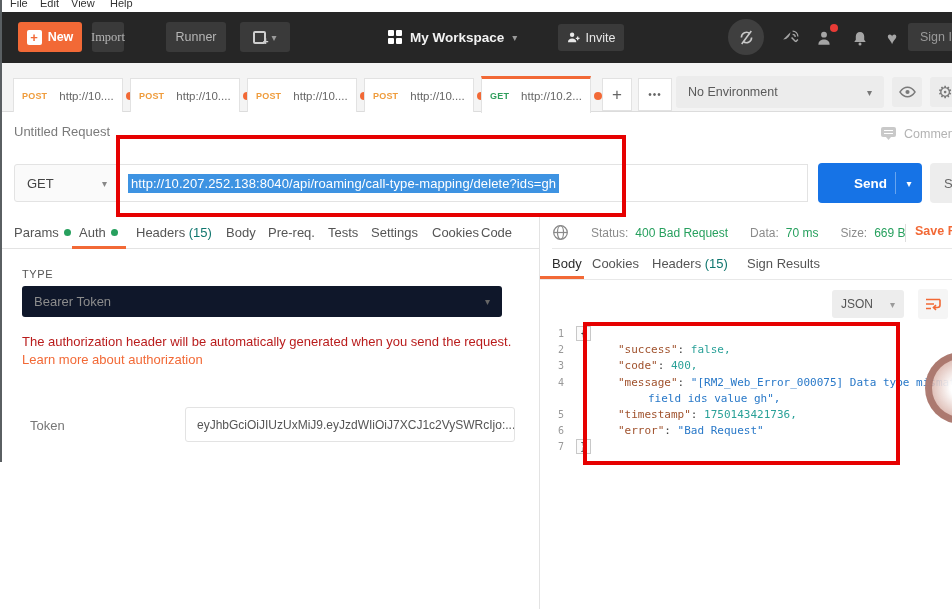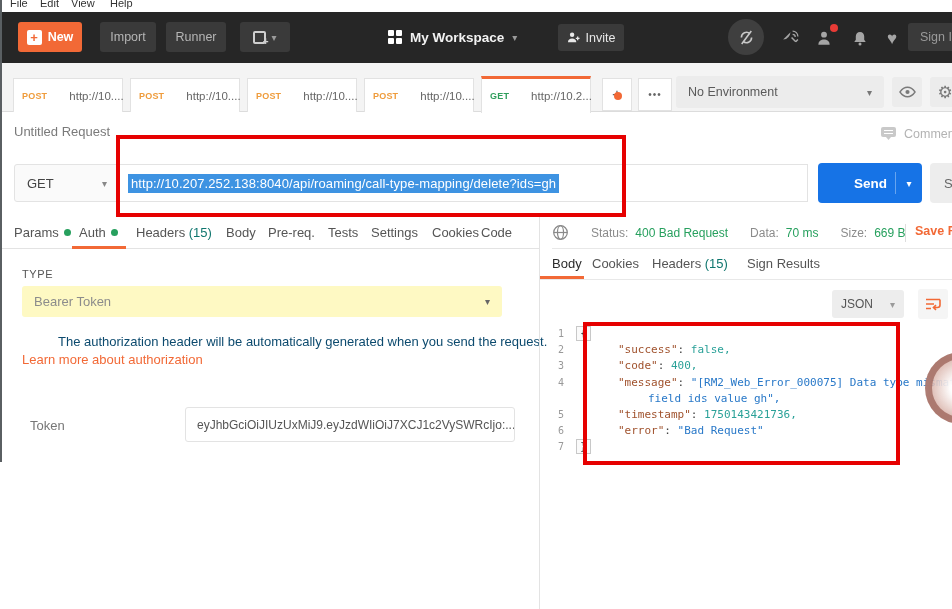--- a/index.html
+++ b/index.html
@@ -12,21 +12,21 @@
   .menubar span { position:absolute; top:-3px; font-size:11px; color:#333; }
   .left-edge { position:absolute; left:0; top:0; width:2px; height:462px; background:#5a5f62; z-index:40; }
 
   
   .topbar { position:absolute; left:0; top:12px; width:952px; height:51px; background:#262626; }
   .tb-btn { position:absolute; top:10px; height:30px; background:#3a3a3a; border-radius:3px; color:#b5b5b5;
             font-size:12.5px; display:flex; align-items:center; justify-content:center; }
   .btn-new { left:18px; width:64px; background:#f26936; color:#fff; font-weight:bold; gap:6px; }
   .plus-box { width:15px; height:15px; background:#fff; border-radius:2px; color:#f26936; font-weight:bold;
               font-size:13px; line-height:15px; text-align:center; display:inline-block; }
-  .btn-import { left:100px; width:56px; }
+  .btn-import { left:92px; width:32px;font-family:Liberation Serif, serif; }
   .btn-runner { left:166px; width:60px; }
   .btn-create { left:240px; width:50px; gap:5px; }
   .create-sq { width:13px; height:13px; border:2px solid #cfcfcf; border-radius:2px; position:relative; }
   .create-sq em { position:absolute; right:-4px; bottom:-5px; font-style:normal; color:#cfcfcf; font-size:10px; font-weight:bold; }
   .caret { color:#9a9a9a; font-size:10px; }
   .workspace { position:absolute; left:388px; top:10px; height:30px; display:flex; align-items:center; gap:8px; cursor:pointer; }
   .grid-icon { display:grid; grid-template-columns:6px 6px; grid-template-rows:6px 6px; gap:2px; }
   .grid-icon i { background:#fff; border-radius:1px; }
   .workspace b { color:#f2f2f2; font-size:13.5px; font-weight:bold; }
   .btn-invite { left:558px; top:12px; width:66px; height:27px; position:absolute; background:#3a3a3a; border-radius:3px;
@@ -35,21 +35,21 @@
   .sync-wrap { position:absolute; left:728px; top:7px; width:36px; height:36px; border-radius:50%; background:#3f3f3f;
                display:flex; align-items:center; justify-content:center; }
   .heart-glyph { color:#a5a5a5; font-size:17px; line-height:1; }
   .btn-signin { left:908px; top:11px; width:70px; height:28px; position:absolute; background:#3a3a3a; border-radius:3px;
                 color:#9a9a9a; font-size:12.5px; display:flex; align-items:center; padding-left:12px; }
   .red-dot { position:absolute; right:-2px; top:-2px; width:8px; height:8px; background:#e83b36; border-radius:50%; }
 
   
   .tabstrip { position:absolute; left:0; top:63px; width:952px; height:49px; background:#f4f4f4; border-bottom:1px solid #dcdcdc; }
   .rtab { position:absolute; top:15px; width:110px; height:34px; background:#fff; border:1px solid #e2e2e2; border-bottom:none;
-          display:flex; align-items:center; padding:0 8px; gap:22px; font-size:11.5px; color:#666; cursor:pointer; }
+          display:flex; align-items:center; padding:0 8px; gap:12px; font-size:11.5px; color:#666; cursor:pointer; }
   .rtab .meth { font-size:9px; font-weight:bold; letter-spacing:.2px; }
   .rtab .dot { margin-left:auto; width:8px; height:8px; border-radius:50%; background:#f26936; flex:0 0 auto; }
   .rtab.active { top:13px; height:37px; border-top:3px solid #f26936; z-index:5; }
   .tab-post .meth { color:#ef9c3c; }
   .tab-get .meth { color:#2e9e5b; }
   .tab-sq { position:absolute; top:15px; height:33px; background:#fff; border:1px solid #e2e2e2; color:#555;
             display:flex; align-items:center; justify-content:center; cursor:pointer; }
   .env-select { position:absolute; left:676px; top:13px; width:208px; height:32px; background:#ececec; border-radius:3px;
                 display:flex; align-items:center; padding:0 12px; font-size:12.5px; color:#5a5a5a; cursor:pointer; }
   .env-select .caret { margin-left:auto; color:#777; }
@@ -91,24 +91,24 @@
   .status-row { position:absolute; left:552px; top:217px; width:400px; height:32px; display:flex; align-items:center;
                 gap:7px; font-size:12px; white-space:nowrap; border-bottom:1px solid #e8e8e8; }
   .status-row .lab { color:#8b8b8b; }
   .status-row .val { color:#27a05e; }
   .status-row .gap { width:8px; }
   .vbar { position:absolute; left:905px; top:224px; width:1px; height:18px; background:#ddd; }
   .save-res { position:absolute; left:915px; top:224px; font-size:12.5px; font-weight:bold; color:#f26936; white-space:nowrap; cursor:pointer; }
 
   
   .type-label { position:absolute; left:22px; top:268px; font-size:11px; color:#555; letter-spacing:.6px; }
-  .type-select { position:absolute; left:22px; top:286px; width:480px; height:31px; background:#fef9c3; border-radius:3px;
+  .type-select { position:absolute; left:22px; top:286px; width:480px; height:31px; background:#0f172a; border-radius:3px;
                  display:flex; align-items:center; padding:0 12px; font-size:13px; color:#8c8c8c; cursor:pointer; }
   .type-select .caret { margin-left:auto; color:#666; }
-  .auth-desc { position:absolute; left:22px; top:334px; font-size:13px; color:#0c4a6e; white-space:nowrap;margin-left:36px; }
+  .auth-desc { position:absolute; left:22px; top:334px; font-size:13px; color:#b91c1c; white-space:nowrap; }
   .auth-link { position:absolute; left:22px; top:352px; font-size:13px; color:#f26936; cursor:pointer; }
   .token-label { position:absolute; left:30px; top:418px; font-size:13px; color:#777; }
   .token-input { position:absolute; left:185px; top:407px; width:330px; height:35px; border:1px solid #e3e3e3; border-radius:3px;
                  background:#fff; display:flex; align-items:center; padding:0 11px; font-size:12px; color:#555;
                  overflow:hidden; white-space:nowrap; cursor:text; }
 
   
   .vdivider { position:absolute; left:539px; top:217px; width:1px; height:392px; background:#e3e3e3; }
 
   

